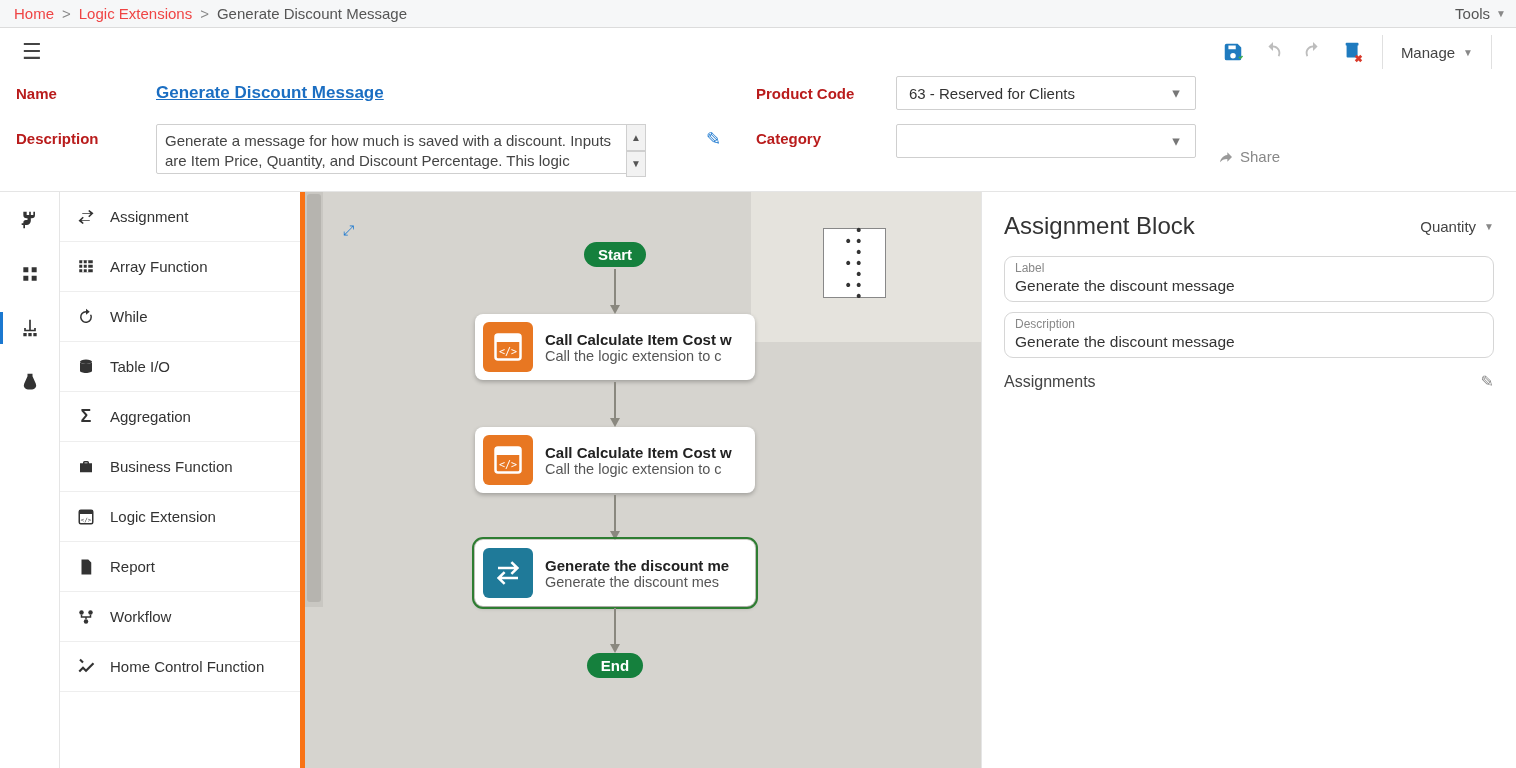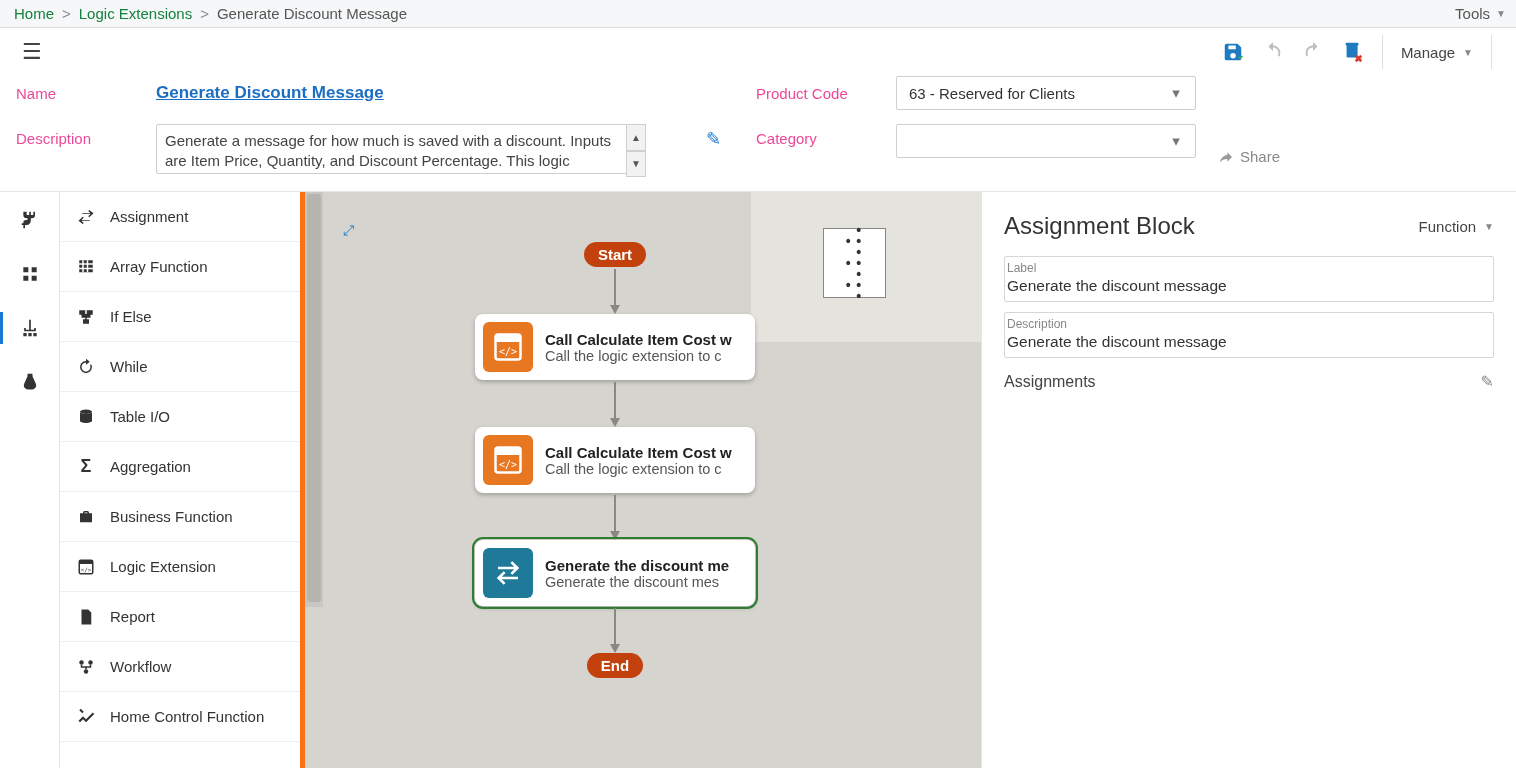--- a/index.html
+++ b/index.html
@@ -10,41 +10,41 @@
   .topbar {
     height: 28px;
     background: #f6f7f8;
     border-bottom: 1px solid #dcdcdc;
     display: flex;
     align-items: center;
     padding: 0 14px;
     font-size: 15px;
     position: relative;
   }
-  .topbar a { color: #15803d; text-decoration: none; }
+  .topbar a { color: #ef4444; text-decoration: none; }
   .topbar .sep { color: #888; margin: 0 8px; }
   .topbar .current { color: #555; }
   .topbar .tools {
     position: absolute; right: 10px; top: 0; height: 100%;
     display: flex; align-items: center; color: #555; cursor: pointer;
   }
   .topbar .tools .caret { margin-left: 6px; font-size: 10px; color: #888; }
 
   
   .headerwrap { padding: 0 16px 14px 16px; border-bottom: 1px solid #e5e5e5; background:#fff; position:relative; }
   .page-toolbar { height: 48px; display:flex; align-items:center; justify-content: space-between; }
   .ham { font-size: 22px; color: #444; cursor:pointer; padding: 4px 6px; }
   .toolbar-right { display:flex; align-items:center; gap: 18px; padding-right: 8px; }
   .toolbar-right .ico { width:22px; height:22px; display:flex; align-items:center; justify-content:center; cursor:pointer; color:#888;}
   .toolbar-right .manage { display:flex; align-items:center; color:#444; cursor:pointer; font-size:15px; }
   .toolbar-right .manage .caret { margin-left:8px; color:#888; font-size:10px; }
   .tb-div { width:1px; height:34px; background:#e0e0e0; }
 
   .form-grid { display: grid; grid-template-columns: 140px 540px 60px 140px 300px 120px; column-gap: 0; row-gap: 14px; align-items:center; }
-  .form-grid .lbl { color:#ec4899; font-size:15px; }
+  .form-grid .lbl { color:#b91c1c; font-size:15px;font-weight:bold; }
   .name-link { color:#1b6ec2; font-weight:700; font-size:17px; }
   .desc-box { position:relative; width:490px; }
   .desc-box textarea {
     width: 100%; height: 50px; resize:none; font-family:inherit; font-size:15px; padding:6px 24px 6px 8px;
     border:1px solid #cfcfcf; border-radius:2px; color:#444; line-height:1.35; overflow:hidden;
   }
   .desc-spin { position:absolute; right:0; top:0; width:20px; height:100%; display:flex; flex-direction:column; }
   .desc-spin div { flex:1; border:1px solid #cfcfcf; display:flex; align-items:center; justify-content:center; background:#f2f2f2; cursor:pointer; font-size:10px; color:#555;}
   .pencil { color:#1b78d0; font-size:18px; cursor:pointer; padding-left:10px; align-self:start; padding-top:4px;}
   .dropdown {
@@ -68,21 +68,21 @@
   .canvas-scroll-v { position:absolute; left:0; top:0; width:18px; height:415px; background:#c9c7c2; }
   .canvas-scroll-v .thumb { position:absolute; left:2px; top:2px; right:2px; height:408px; background:#b6b4af; border-radius:3px; }
   .expand-ico { position:absolute; left:38px; top:30px; color:#1b78d0; font-size:14px; cursor:pointer; }
 
   .minimap { position:absolute; right:0; top:0; width:230px; height:150px; background:#e5e3dd; }
   .minimap-box { position:absolute; top:36px; right:95px; width:63px; height:70px; background:#fff; border:1px solid #888; display:flex; align-items:center; justify-content:center;}
   .minimap-dots { font-family: monospace; font-size:14px; line-height: 11px; color:#333; letter-spacing:2px; white-space:pre; }
 
   
   .flow { position:absolute; top:50px; left:150px; width:320px; display:flex; flex-direction:column; align-items:center; }
-  .pill { background:#c2410c; color:#fff; font-weight:700; padding:4px 14px; border-radius:14px; font-size:15px; }
+  .pill { background:#15803d; color:#fff; font-weight:700; padding:4px 14px; border-radius:14px; font-size:15px; }
   .pill.end { margin-top: 0; }
   .arrow-seg { width:1px; margin: 2px 0 0 0; background:transparent; display:flex; flex-direction:column; align-items:center;}
   .arrow-line { width:2px; background:#8a887f; }
   .arrow-head { width:0; height:0; border-left:5px solid transparent; border-right:5px solid transparent; border-top:9px solid #8a887f; }
 
   .node {
     width: 280px; background:#fff; border-radius:8px; box-shadow: 0 2px 4px rgba(0,0,0,.25);
     display:flex; align-items:center; padding:8px 10px 8px 8px; gap:12px; cursor:move; overflow:hidden;
   }
   .node.selected { outline: 2px solid #2e7d32; outline-offset: 1px; }
@@ -92,21 +92,21 @@
   .node-body { min-width:0; }
   .node-title { font-weight:700; font-size:15px; color:#222; white-space:nowrap; overflow:hidden; text-overflow:clip; }
   .node-sub   { font-size:14.5px; color:#555; white-space:nowrap; overflow:hidden; text-overflow:clip; }
 
   
   .props { width:535px; border-left:1px solid #e5e5e5; padding:20px 22px; overflow:auto; background:#fff;}
   .props-head { display:flex; align-items:center; justify-content:space-between; margin-bottom:16px;}
   .props-head h2 { font-size:24px; font-weight:400; color:#333; }
   .actions-btn { display:flex; align-items:center; color:#444; cursor:pointer; font-size:15px;}
   .actions-btn .caret { margin-left:8px; color:#888; font-size:10px;}
-  .field-box { border:1px solid #d6d6d6; border-radius:2px; padding:4px 2px 6px; margin-bottom:10px;}
+  .field-box { border:1px solid #d6d6d6; border-radius:9px; padding:4px 10px 6px; margin-bottom:10px;}
   .field-box .fl { font-size:12px; color:#888; }
   .field-box .fv { font-size:15.5px; color:#333; padding-top:2px; }
   .assign-row { display:flex; align-items:center; justify-content:space-between; margin-top:14px; font-size:16px; color:#444;}
   .assign-row .edit-pen { color:#888; cursor:pointer; }
 
   svg { display:block; }
 </style>
 </head>
 <body>
 
@@ -231,28 +231,20 @@
           <svg width="18" height="18" viewBox="0 0 24 24">
             <path fill="#333" d="M3 3h18v4H3zM3 9h18v4H3zM3 15h18v4H3z"></path>
             <path fill="#fff" d="M8 3v16M14 3v16" stroke="#fff" stroke-width="2"></path>
           </svg>
         </span>
         <span>Array Function</span>
       </div>
       <div class="palette-item">
         <span class="pi-ico">
           <svg width="18" height="18" viewBox="0 0 24 24">
-            <path fill="#333" d="M4 4h6v4H4zM14 4h6v4h-6zM9 16h6v4H9zM7 8v4h10V8M12 12v4" stroke="#333" stroke-width="2"></path>
-          </svg>
-        </span>
-        <span>If Else</span>
-      </div>
-      <div class="palette-item">
-        <span class="pi-ico">
-          <svg width="18" height="18" viewBox="0 0 24 24">
             <path fill="#333" d="M12 4a8 8 0 1 0 7.4 5h-2.2A6 6 0 1 1 12 6v3l5-4-5-4v3z"></path>
           </svg>
         </span>
         <span>While</span>
       </div>
       <div class="palette-item">
         <span class="pi-ico">
           <svg width="18" height="18" viewBox="0 0 24 24">
             <ellipse cx="12" cy="5" rx="8" ry="3" fill="#333"></ellipse>
             <path fill="#333" d="M4 5v12c0 1.7 3.6 3 8 3s8-1.3 8-3V5c0 1.7-3.6 3-8 3S4 6.7 4 5z"></path>
@@ -387,21 +379,21 @@
           <div class="arrow-head"></div>
         </div>
         <div class="pill end">End</div>
       </div>
   </div>
 
   <div class="props">
     <div class="props-head">
       <h2>Assignment Block</h2>
       <div class="actions-btn">
-        <span>Function</span>
+        <span>Quantity</span>
           <span class="caret">▼</span>
       </div>
     </div>
     <div class="field-box">
       <div class="fl">Label</div>
       <div class="fv">Generate the discount message</div>
     </div>
     <div class="field-box">
       <div class="fl">Description</div>
       <div class="fv">Generate the discount message</div>

